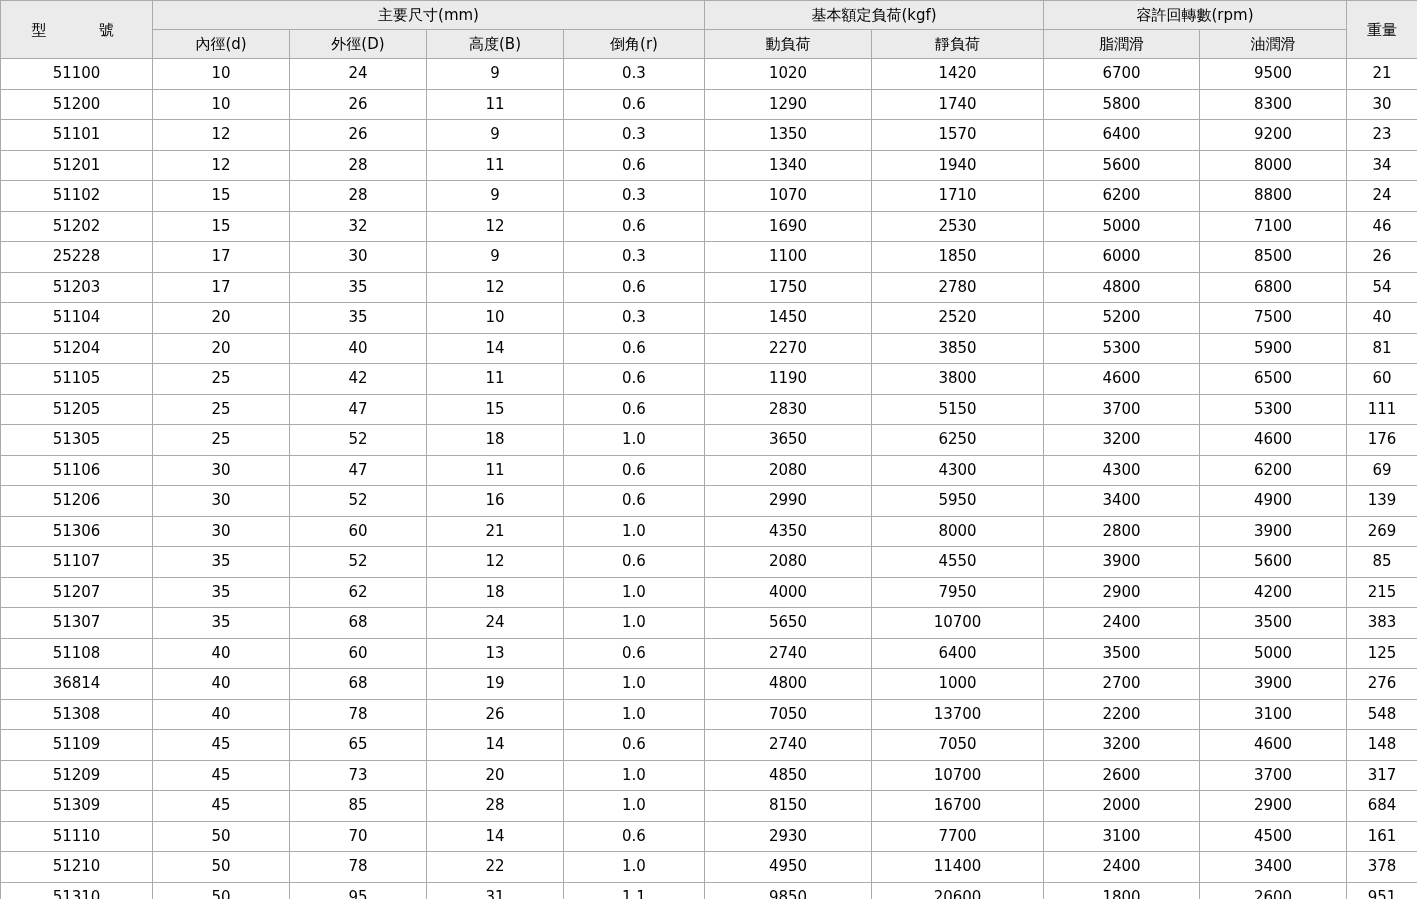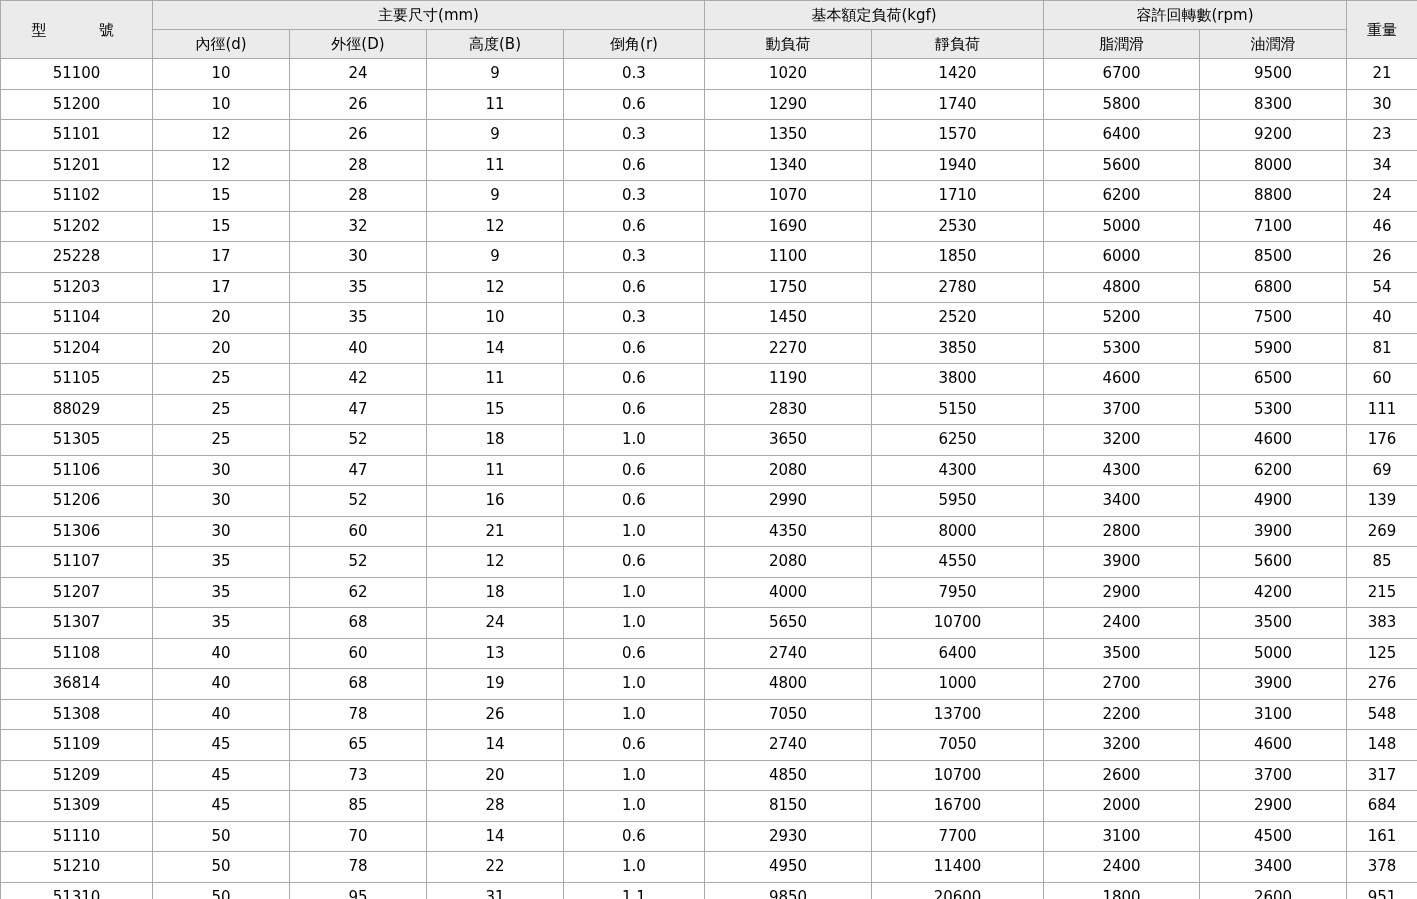--- a/index.html
+++ b/index.html
@@ -228,21 +228,21 @@
         <td>42</td>
         <td>11</td>
         <td>0.6</td>
         <td>1190</td>
         <td>3800</td>
         <td>4600</td>
         <td>6500</td>
         <td>60</td>
       </tr>
       <tr>
-        <td class="model">88029</td>
+        <td class="model">51205</td>
         <td>25</td>
         <td>47</td>
         <td>15</td>
         <td>0.6</td>
         <td>2830</td>
         <td>5150</td>
         <td>3700</td>
         <td>5300</td>
         <td>111</td>
       </tr>

